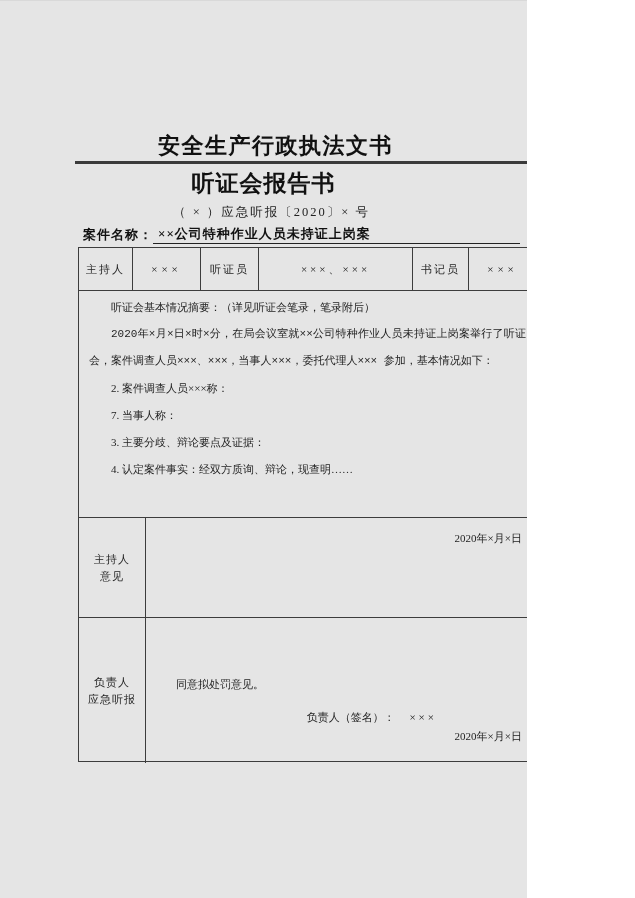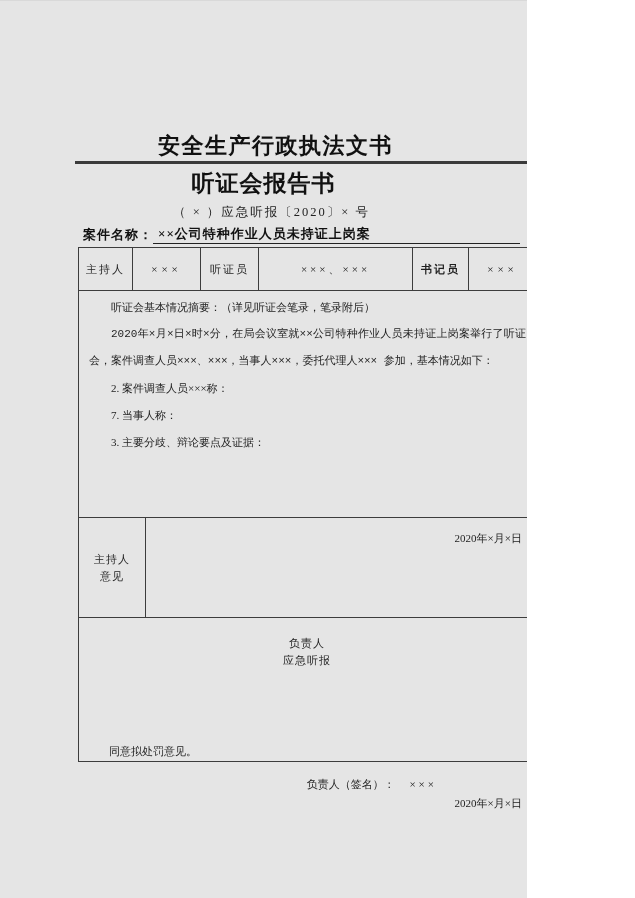--- a/index.html
+++ b/index.html
@@ -55,30 +55,30 @@
   .row1 .cell {
     display:flex; align-items:center; justify-content:center;
     border-right:1px solid #3d3d3d;
     letter-spacing:2px;
   }
   .row1 .cell:last-child { border-right:none; }
   .c-host-l   { flex:0 0 54px; }
   .c-host-v   { flex:0 0 68px; letter-spacing:4px !important; }
   .c-off-l    { flex:0 0 58px; }
   .c-off-v    { flex:0 0 154px; letter-spacing:3px !important; }
-  .c-clerk-l  { flex:0 0 56px;font-weight:bold; }
+  .c-clerk-l  { flex:0 0 56px; }
   .c-clerk-v  { flex:1 1 auto; letter-spacing:4px !important; }
   .row2 {
     height:227px; border-top:1px solid #3d3d3d;
     padding:3px 10px 0 10px; line-height:27px;
   }
   .indent { text-indent:22px; }
   .row2 .para { text-align:justify;font-family:Liberation Mono, monospace; }
   .row3 { display:flex; height:100px; border-top:1px solid #3d3d3d; }
-  .row4 { display:flex; height:146px; border-top:1px solid #3d3d3d;flex-direction:column; }
+  .row4 { display:flex; height:146px; border-top:1px solid #3d3d3d; }
   .label-col {
     flex:0 0 67px; border-right:1px solid #3d3d3d;
     display:flex; flex-direction:column; align-items:center; justify-content:center;
     line-height:17px; letter-spacing:1px;
   }
   .op-cell { flex:1 1 auto; padding:10px 14px 0 8px; line-height:18px; }
   .op-cell .para { text-align:justify; text-indent:22px; }
   .sig-line { text-align:right; padding-right:85px; margin-top:1px; }
   .sig-value { margin-left:12px; letter-spacing:3px; }
   .date-line { text-align:right; padding-right:0; margin-top:1px; }
@@ -114,20 +114,21 @@
       <div class="cell c-clerk-l">书记员</div>
       <div class="cell c-clerk-v">×××</div>
     </div>
 
     <div class="row2">
       <div class="indent">听证会基本情况摘要：（详见听证会笔录，笔录附后）</div>
       <div class="indent para">2020年×月×日×时×分，在局会议室就××公司特种作业人员未持证上岗案举行了听证会，案件调查人员×××、×××，当事人×××，委托代理人××× 参加，基本情况如下：</div>
       <div class="indent">2. 案件调查人员×××称：</div>
       <div class="indent">7. 当事人称：</div>
       <div class="indent">3. 主要分歧、辩论要点及证据：</div>
+      <div class="indent">4. 认定案件事实：经双方质询、辩论，现查明……</div>
     </div>
 
     <div class="row3">
       <div class="label-col">
         <div>主持人</div>
         <div>意见</div>
       </div>
       <div class="op-cell">
         <div class="date-line">2020年×月×日</div>
       </div>

